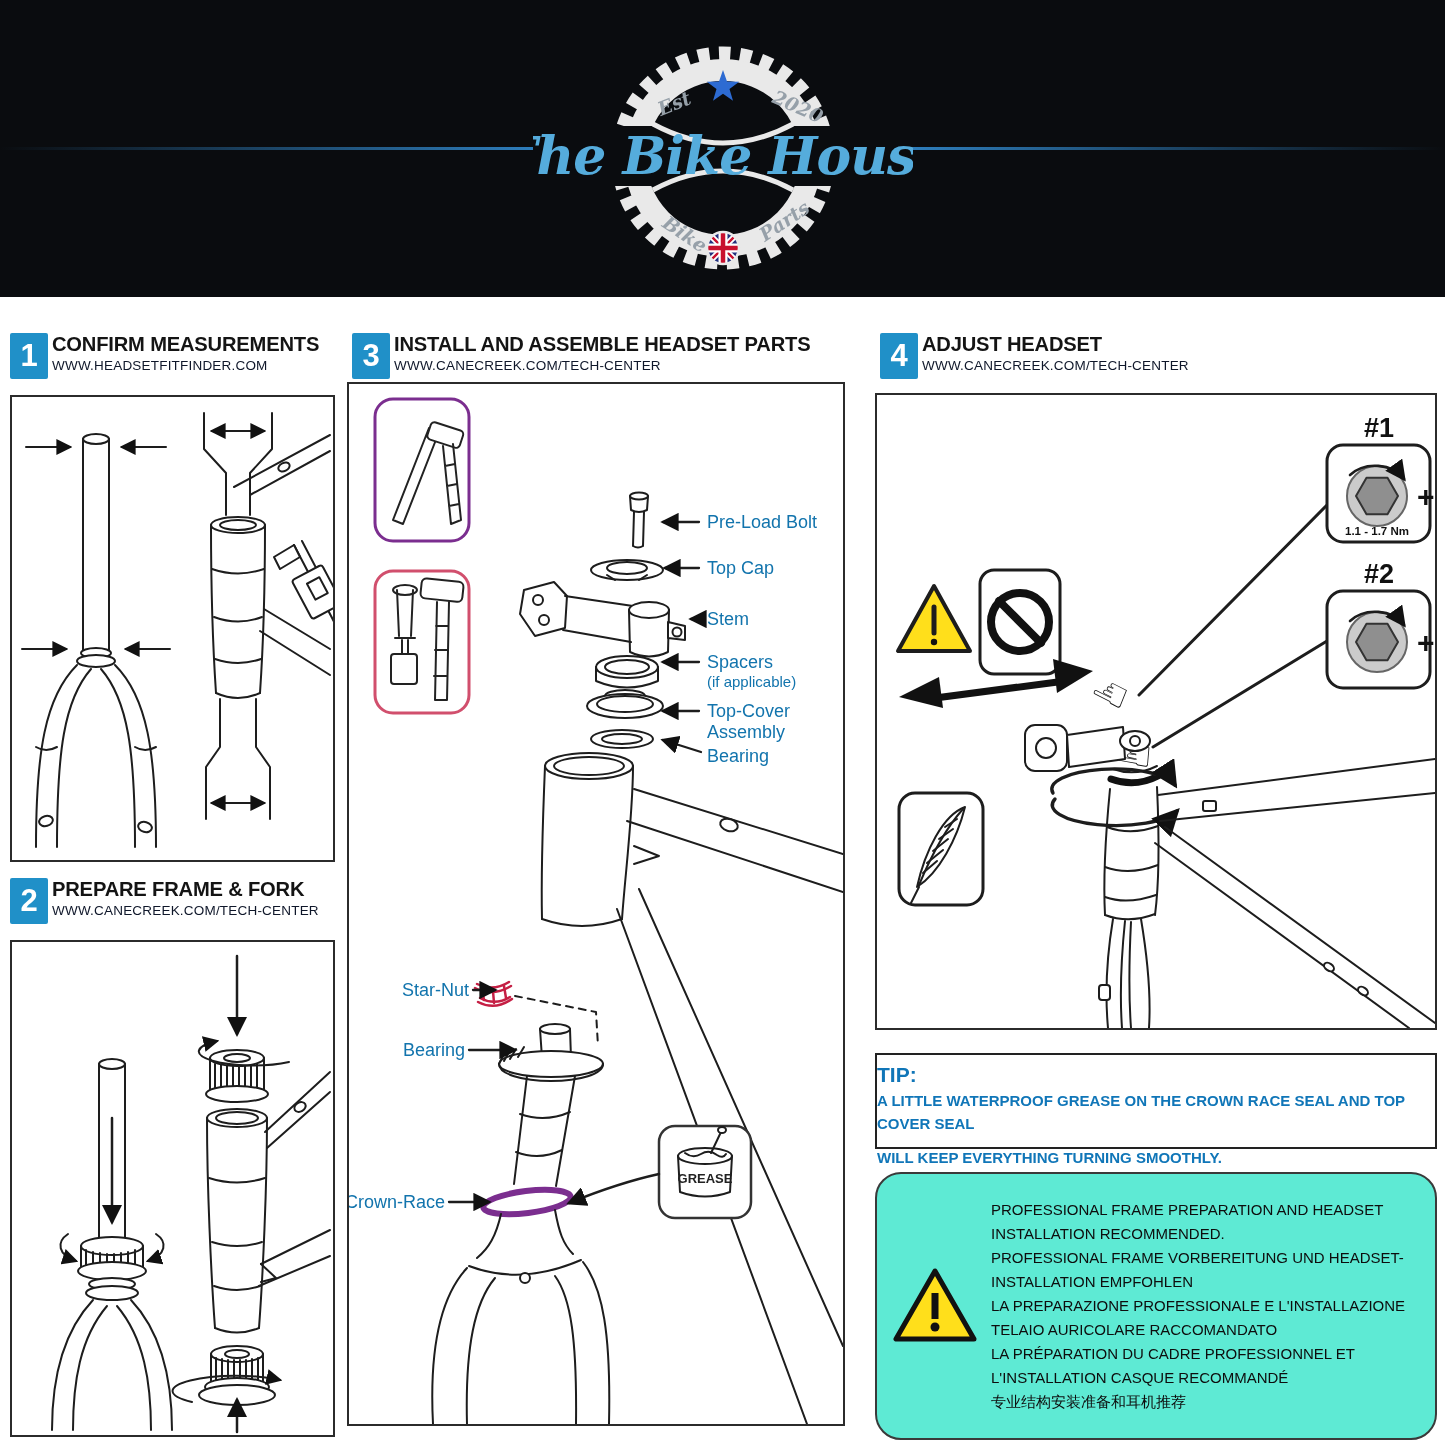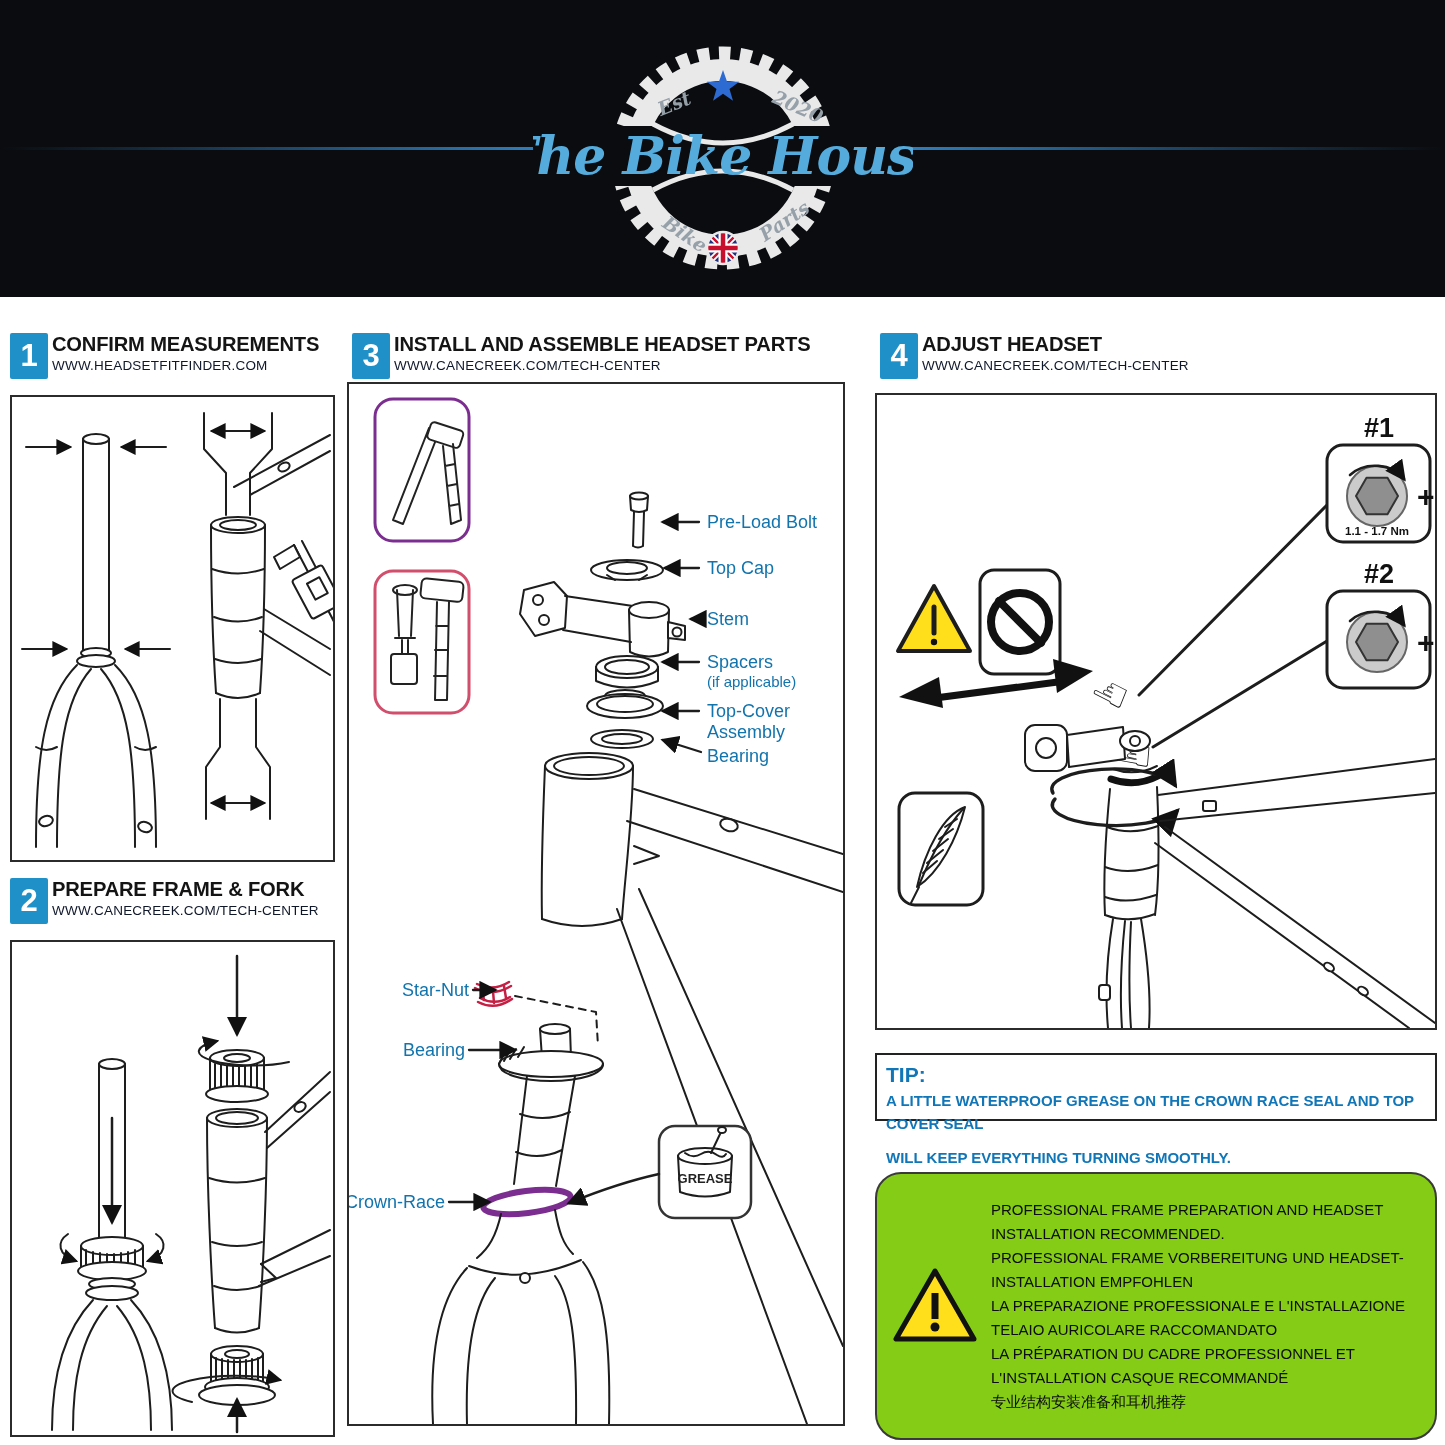--- a/index.html
+++ b/index.html
@@ -19,26 +19,26 @@
   .ht{margin-left:4px;line-height:1.05;}
   .t{font-size:21px;font-weight:bold;letter-spacing:-.2px;color:#141414;transform:scaleX(.96);transform-origin:left;}
   .u{font-size:13.5px;color:#0f172a;margin-top:4px;letter-spacing:.2px;}
   
   .dbox{position:absolute;border:2px solid #2b2b2b;background:#fff;box-sizing:border-box;}
   svg text{font-family:"Liberation Sans",sans-serif;}
   .lab{font-size:18px;fill:#1274ad;}
   .lab-sm{font-size:15px;fill:#1274ad;}
   .step{font-size:27px;font-weight:bold;fill:#111;}
   
-  .tip{position:absolute;left:875px;top:1053px;width:562px;height:68px;border:2px solid #222;
-       box-sizing:border-box;padding:8px 9px;background:#fff;}
+  .tip{position:absolute;left:875px;top:1053px;width:562px;height:96px;border:2px solid #222;
+       box-sizing:border-box;padding:8px 0;background:#fff;}
   .tip .tl{color:#1076b8;font-size:21px;font-weight:bold;}
   .tip .tx{color:#1076b8;font-size:15px;line-height:1.5;margin-top:3px;font-weight:bold;}
   
-  .notice{position:absolute;left:875px;top:1172px;width:562px;height:268px;background:#84cc16;
+  .notice{position:absolute;left:875px;top:1172px;width:562px;height:268px;background:#5eead4;
           border:2px solid #3a3a3a;border-radius:26px;box-sizing:border-box;display:flex;
           align-items:center;padding:14px 18px 14px 14px;}
   .notice .txt{margin-left:12px;font-size:15px;line-height:1.6;color:#0d0d0d;}
 </style>
 </head>
 <body>
 
 <div class="page">
 
   <div class="hdr">

